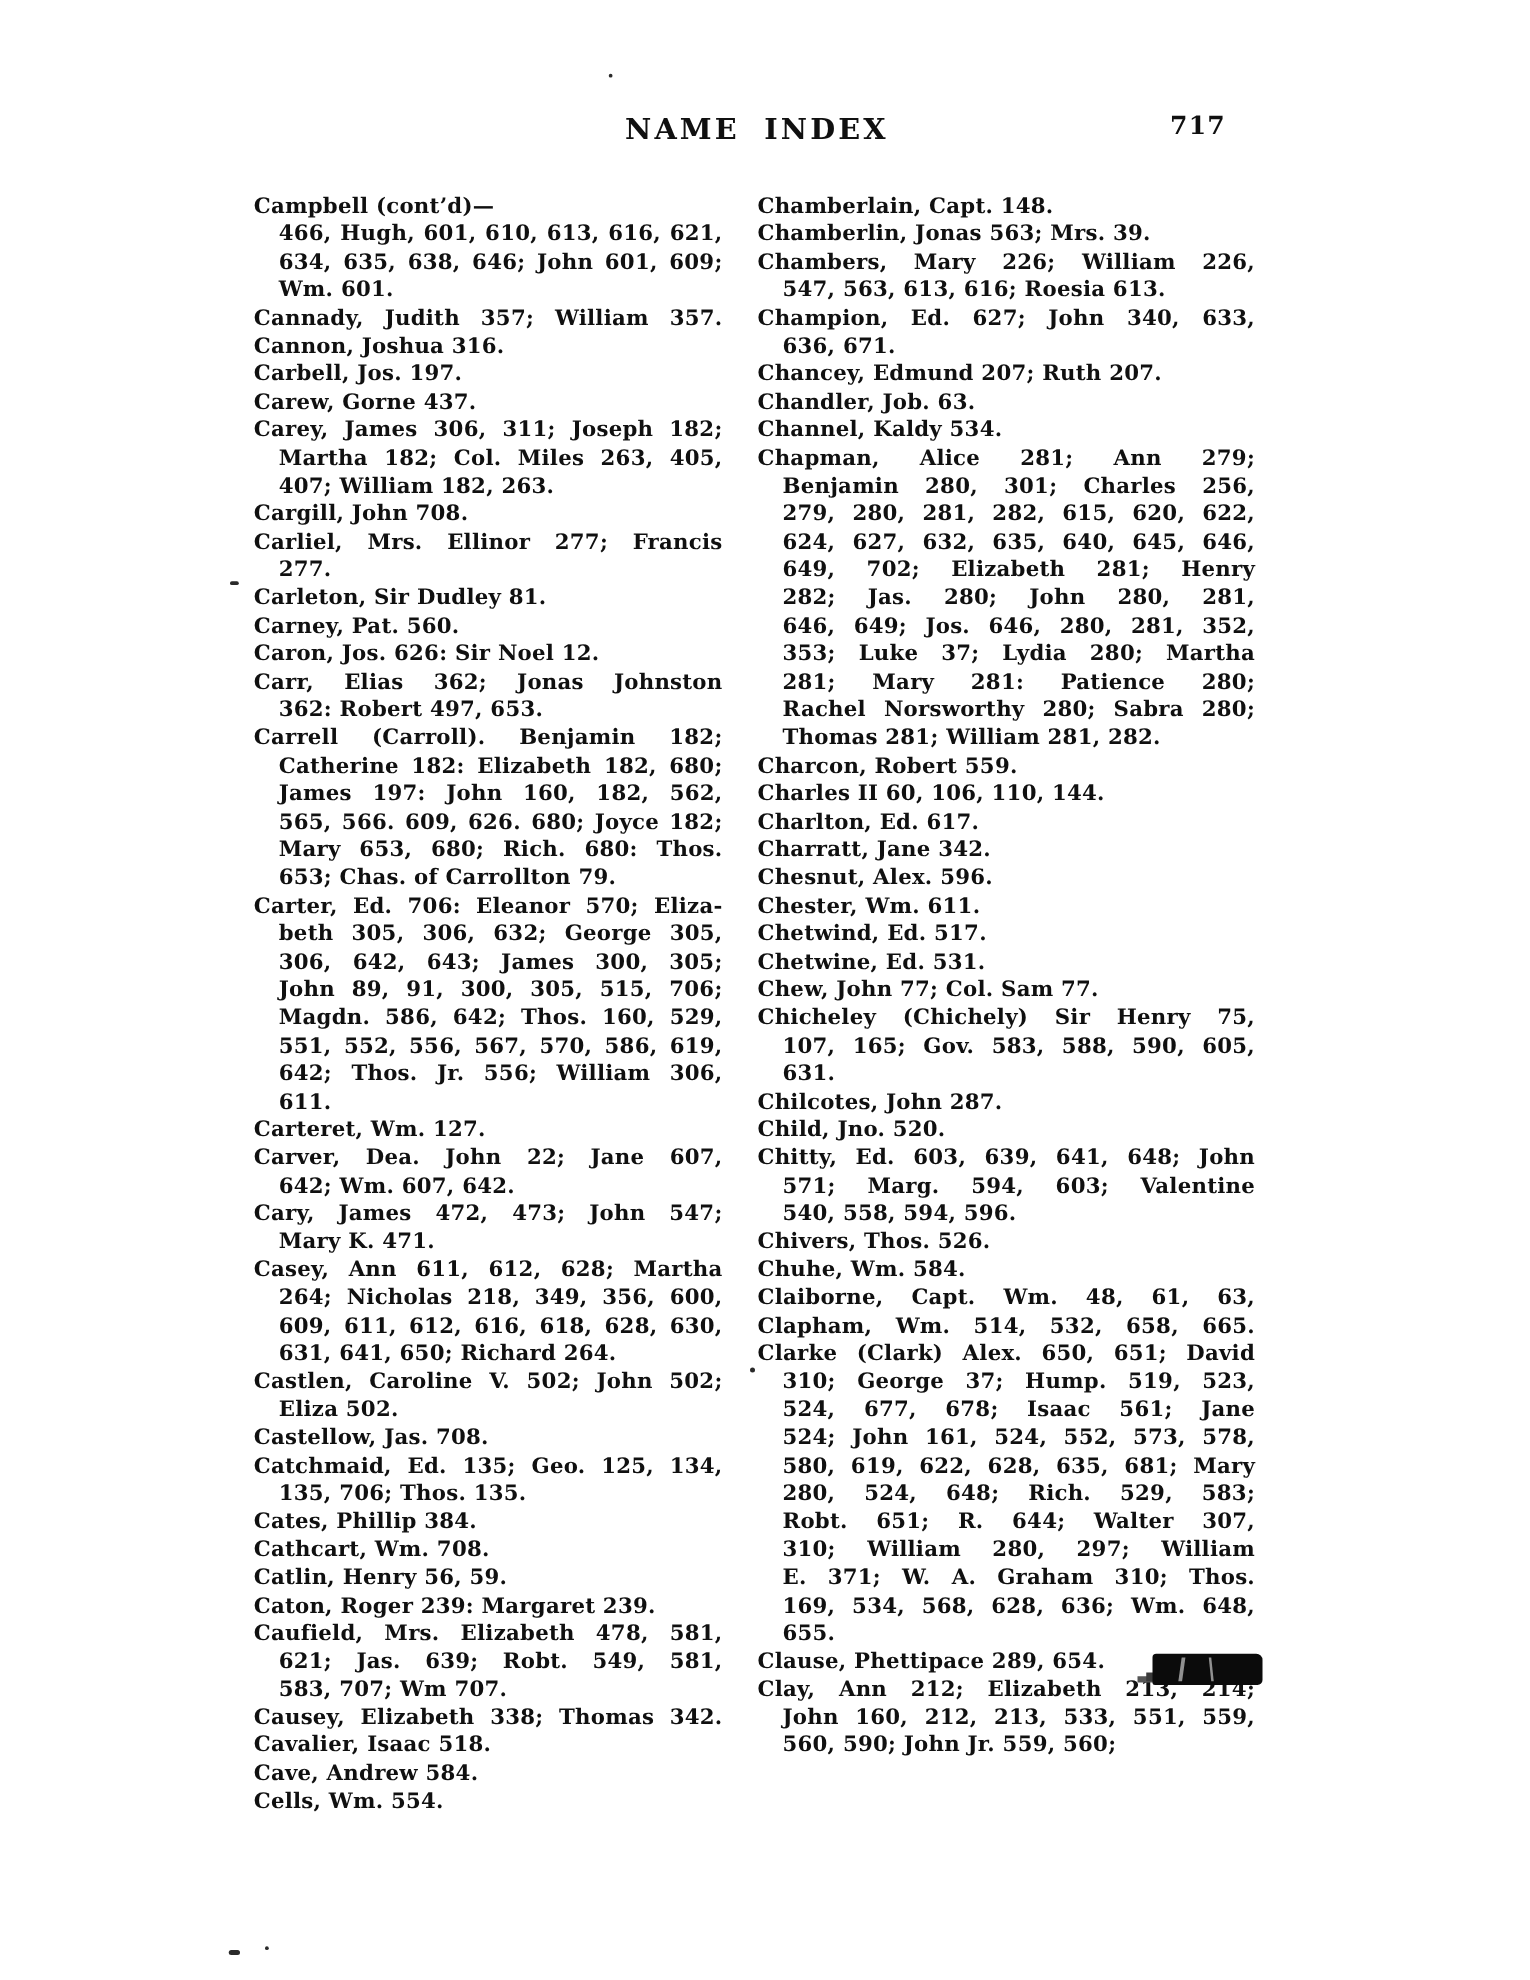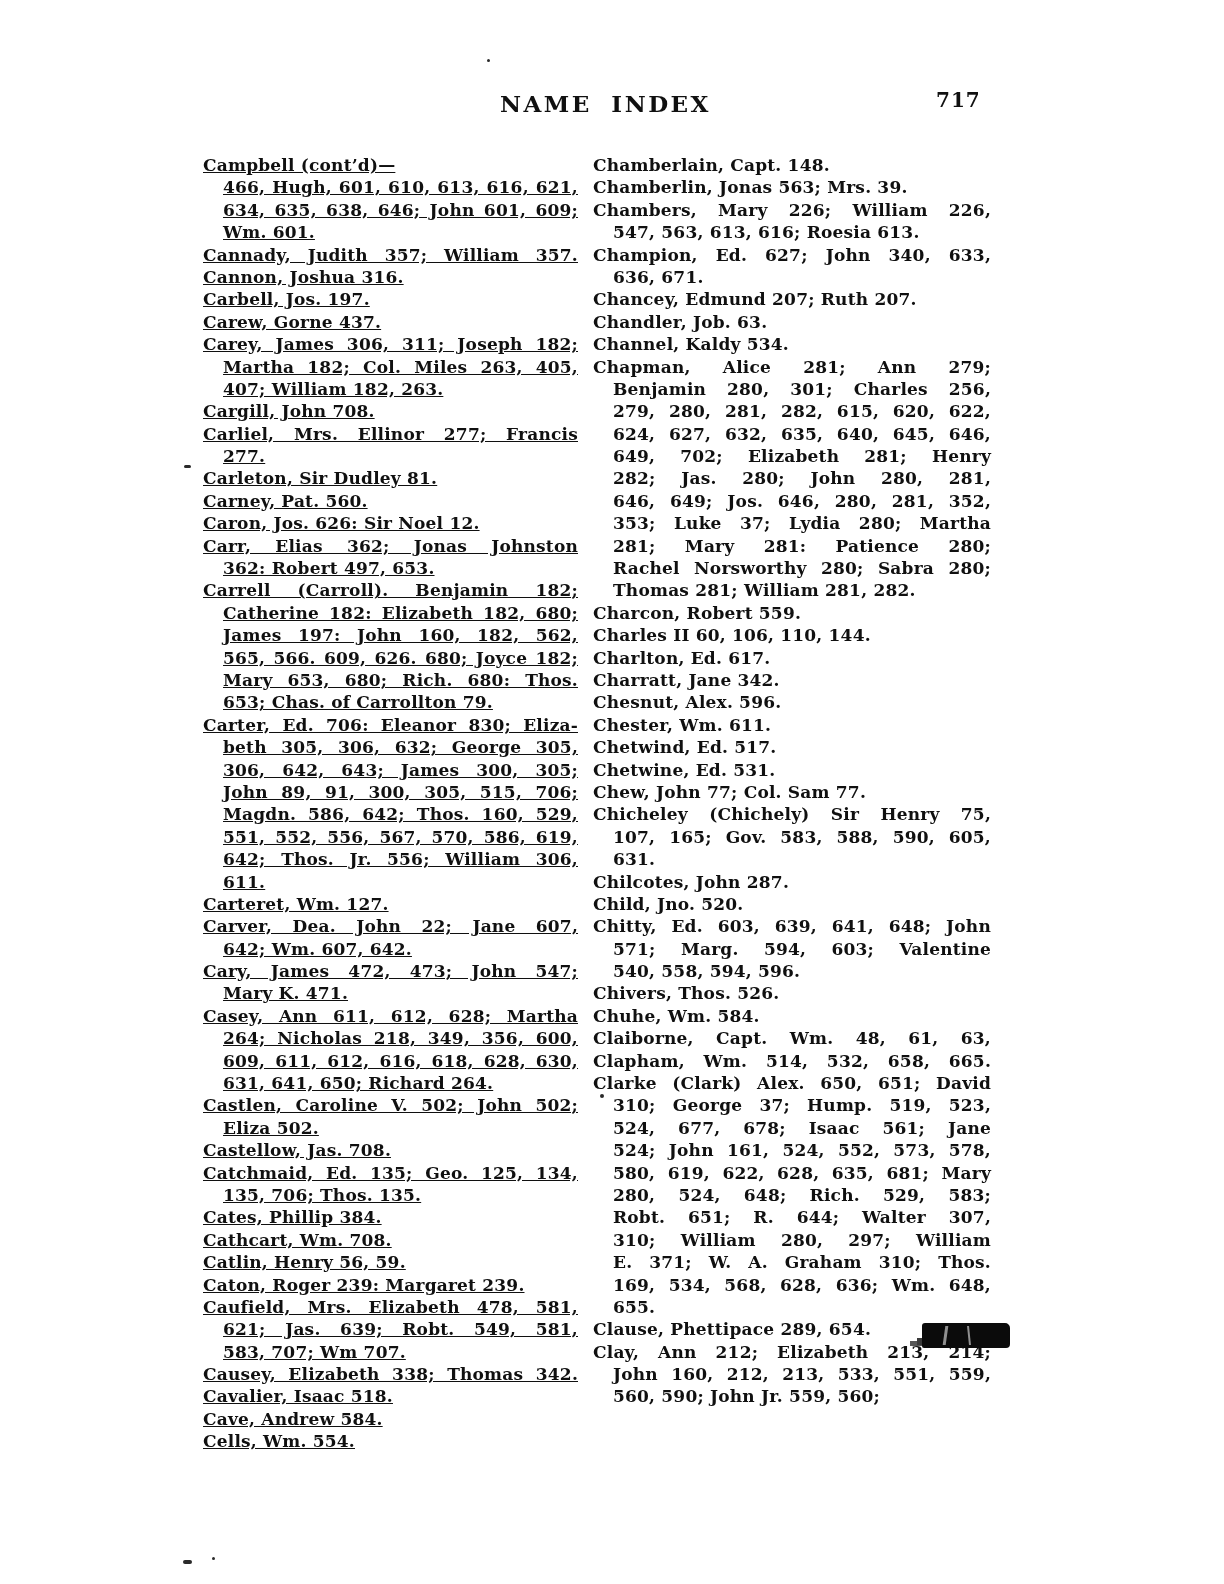--- a/index.html
+++ b/index.html
@@ -34,22 +34,22 @@
     font-weight: bold;
     letter-spacing: 1px;
   }
   .index-column {
     position: absolute;
     top: 154px;
     font-size: 17px;
     font-weight: bold;
     letter-spacing: 0.2px;
   }
-  .col-left  { left: 203px; width: 375px; text-decoration: underline; }
-  .col-right { left: 593px; width: 398px; }
+  .col-left  { left: 203px; width: 375px; }
+  .col-right { left: 606px; width: 398px; }
   .entry { margin: 0; padding: 0; }
   .line {
     line-height: 22.4px;
     height: 22.4px;
     text-align: left;
     white-space: normal;
     overflow: visible;
   }
   .line.cont { margin-left: 20px; }
   .line.just {
@@ -138,21 +138,21 @@
       </div>
       <div class="entry">
         <div class="line just">Carrell (Carroll). Benjamin 182;</div>
         <div class="line cont just">Catherine 182: Elizabeth 182, 680;</div>
         <div class="line cont just">James 197: John 160, 182, 562,</div>
         <div class="line cont just">565, 566. 609, 626. 680; Joyce 182;</div>
         <div class="line cont just">Mary 653, 680; Rich. 680: Thos.</div>
         <div class="line cont">653; Chas. of Carrollton 79.</div>
       </div>
       <div class="entry">
-        <div class="line just">Carter, Ed. 706: Eleanor 830; Eliza-</div>
+        <div class="line just">Carter, Ed. 706: Eleanor 570; Eliza-</div>
         <div class="line cont just">beth 305, 306, 632; George 305,</div>
         <div class="line cont just">306, 642, 643; James 300, 305;</div>
         <div class="line cont just">John 89, 91, 300, 305, 515, 706;</div>
         <div class="line cont just">Magdn. 586, 642; Thos. 160, 529,</div>
         <div class="line cont just">551, 552, 556, 567, 570, 586, 619,</div>
         <div class="line cont just">642; Thos. Jr. 556; William 306,</div>
         <div class="line cont">611.</div>
       </div>
       <div class="entry">
         <div class="line">Carteret, Wm. 127.</div>

